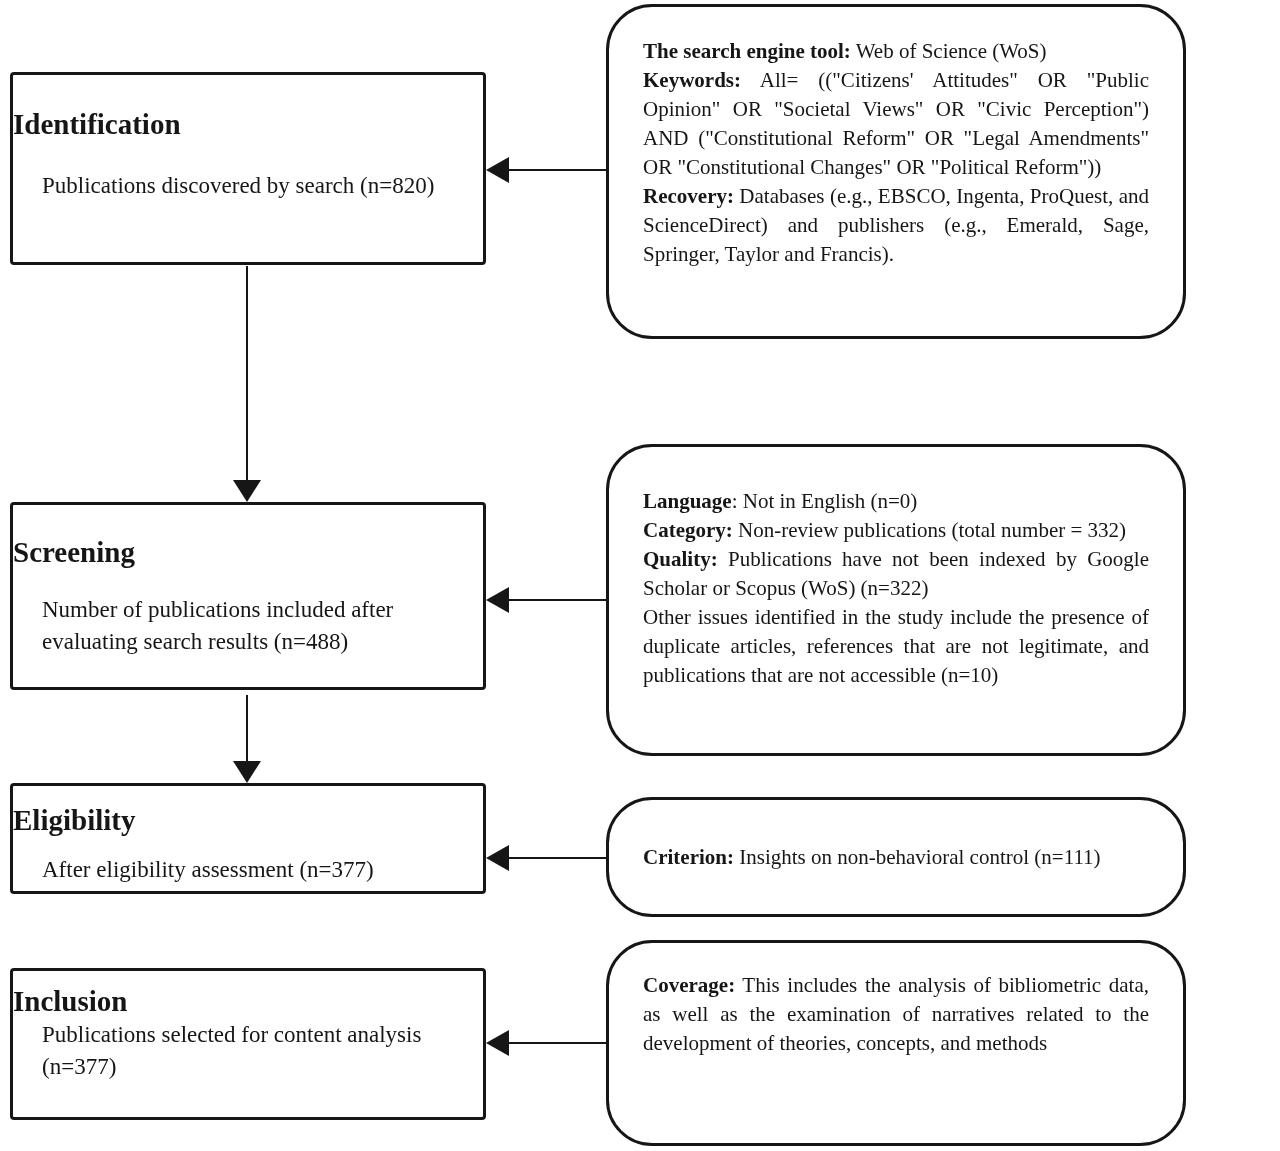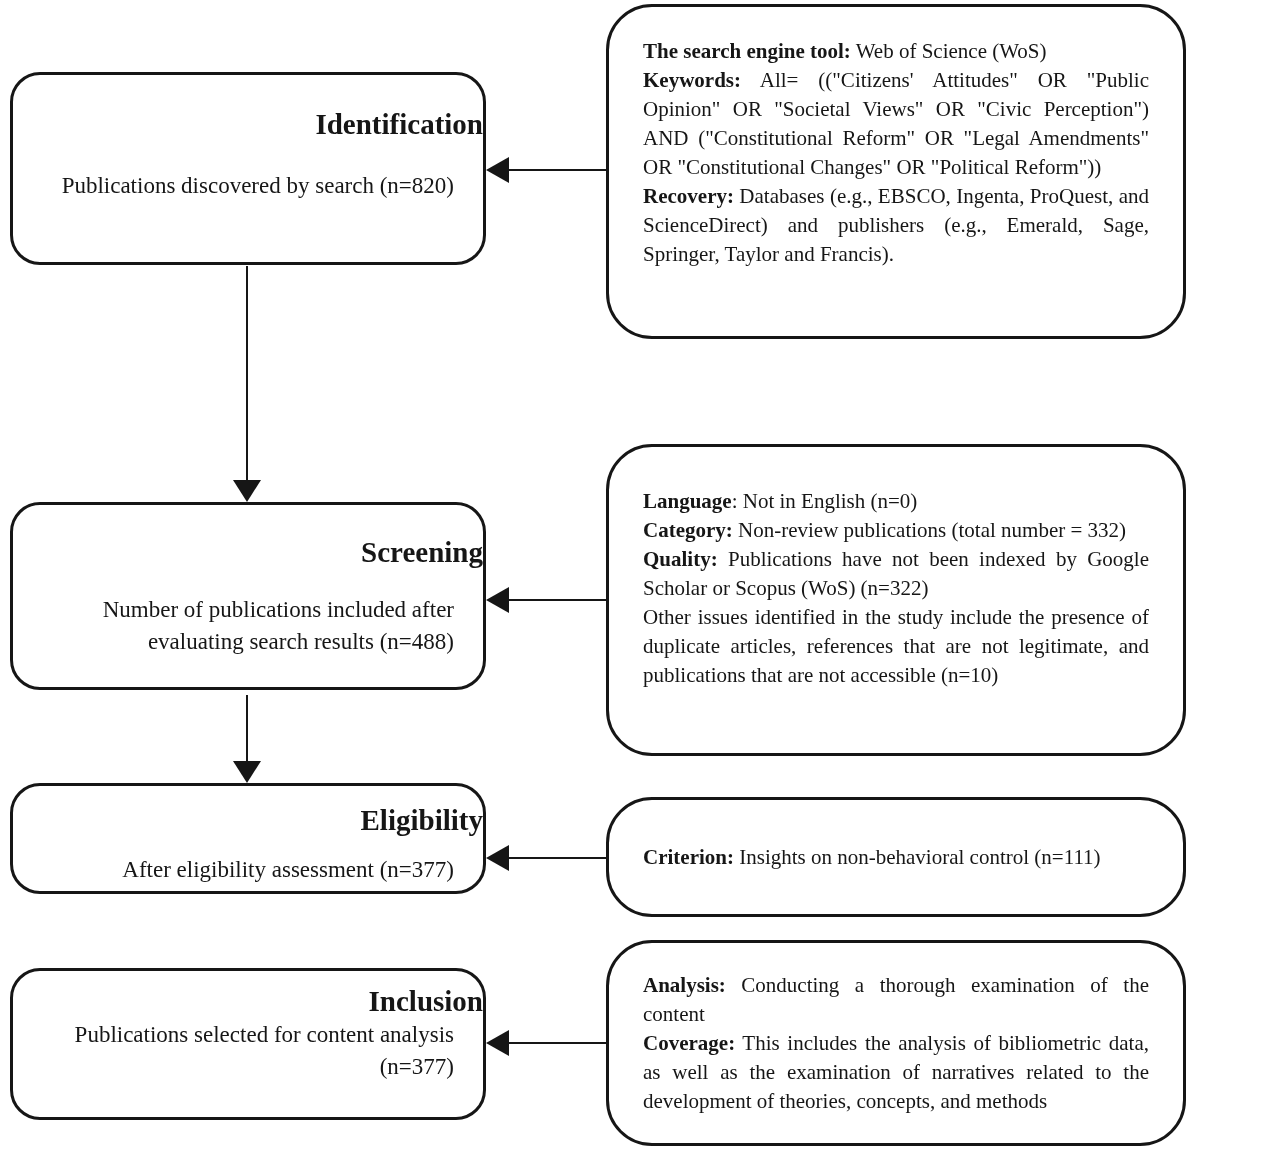--- a/index.html
+++ b/index.html
@@ -13,23 +13,23 @@
     position:relative;
     width:1280px;height:1151px;
     background:var(--paper);
     overflow:hidden;
   }
 
   
   .stage{
     position:absolute;left:10px;width:476px;
     border:3px solid var(--ink);
-    border-radius:30px;
+    border-radius:4px;
     background:var(--paper);
-    text-align:right;
+    text-align:left;
   }
   .stage-title{
     font-size:29px;font-weight:700;line-height:1.2;
   }
   .stage-desc{
     font-size:23px;line-height:1.38;
     max-width:412px;margin-left:auto;margin-right:auto;
   }
   .stage--identification{top:72px;height:193px;padding-top:32px;}
   .stage--identification .stage-desc{margin-top:28px;}
@@ -120,21 +120,20 @@
     <p class="seg"><span class="seg-label">Category:</span><span class="seg-text"> Non-review publications (total number = 332)</span></p>
     <p class="seg"><span class="seg-label">Quality:</span><span class="seg-text"> Publications have not been indexed by Google Scholar or Scopus (WoS) (n=322)</span></p>
     <p class="seg"><span class="seg-label"></span><span class="seg-text">Other issues identified in the study include the presence of duplicate articles, references that are not legitimate, and publications that are not accessible (n=10)</span></p>
   </div>
 
   <div class="note note--criterion">
     <p class="seg"><span class="seg-label">Criterion:</span><span class="seg-text"> Insights on non-behavioral control (n=111)</span></p>
   </div>
 
   <div class="note note--analysis">
-    <p class="seg"><span class="seg-label">Analysis:</span><span class="seg-text"> Conducting a thorough examination of the content</span></p>
     <p class="seg"><span class="seg-label">Coverage:</span><span class="seg-text"> This includes the analysis of bibliometric data, as well as the examination of narratives related to the development of theories, concepts, and methods</span></p>
   </div>
 
   <div class="h-arrow h-arrow--1">
     <div class="arrow-line"></div>
     <div class="arrow-head"></div>
   </div>
   <div class="h-arrow h-arrow--2">
     <div class="arrow-line"></div>
     <div class="arrow-head"></div>

